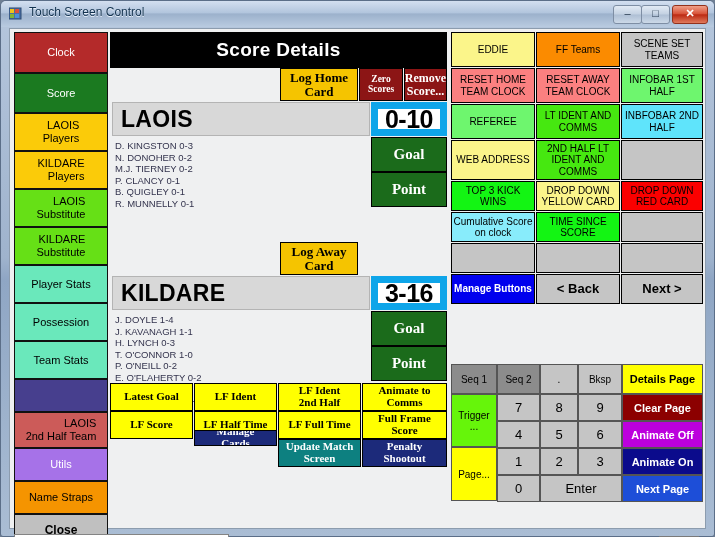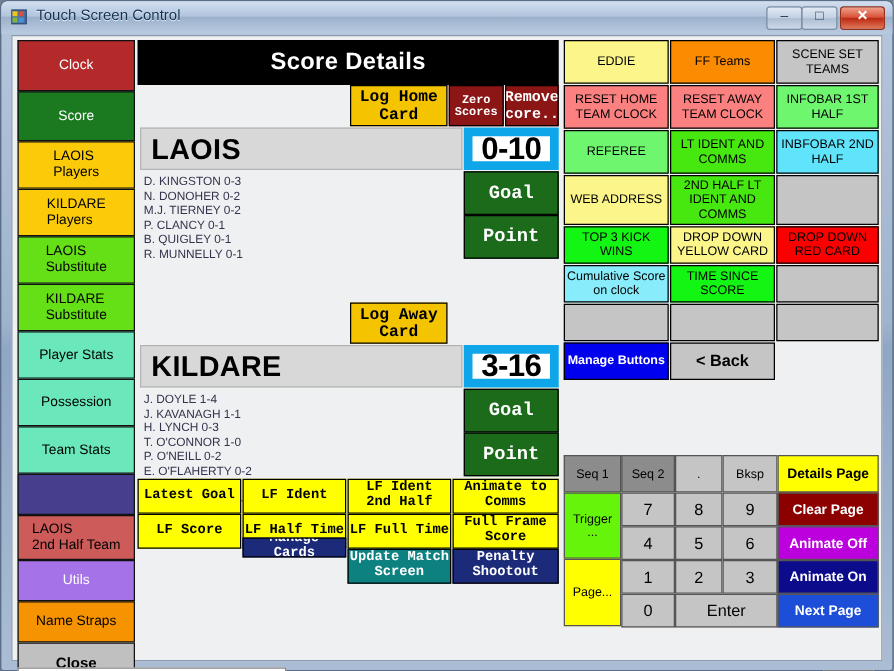--- a/index.html
+++ b/index.html
@@ -46,32 +46,32 @@
   #client{
     position:absolute;left:8px;top:27px;width:697px;height:501px;
     background:#eff0f1;border:1px solid #8c9cae;box-sizing:border-box;
   }
   
   .btn{
     position:absolute;box-sizing:border-box;
     border:1px solid #000;
     display:flex;align-items:center;justify-content:center;
     text-align:center;line-height:1.05;
-    font-family:Liberation Mono, monospace;
+    font-family:Liberation Serif, serif;
     overflow:hidden;
     cursor:pointer;
     white-space:pre-line;
   }
   
   #sidebar{position:absolute;left:4px;top:3px;width:94px;height:495px;}
   .side-btn{
     position:absolute;left:0;width:94px;
     border:1px solid #111;box-sizing:border-box;
     display:flex;align-items:center;justify-content:center;
-    text-align:left;font-size:11px;line-height:1.15;
+    text-align:right;font-size:11px;line-height:1.15;
     white-space:pre-line;cursor:pointer;
   }
   #status-bar{
     position:absolute;left:4px;top:505px;width:215px;height:20px;
     background:#fff;border:1px solid #848484;box-sizing:border-box;
     display:flex;align-items:center;
   }
   #corner-box{
     position:absolute;right:6px;top:507px;width:40px;height:17px;
     background:#fff;border:1px solid #7a7a7a;box-sizing:border-box;
@@ -261,20 +261,21 @@
         <div class="rb" style="left: 0px; width: 84px; top: 180px; height: 30px; background: rgb(136, 236, 251); color: rgb(0, 0, 0);">Cumulative Score
 on clock</div>
         <div class="rb" style="left: 85px; width: 84px; top: 180px; height: 30px; background: rgb(19, 245, 19); color: rgb(0, 0, 0);">TIME SINCE
 SCORE</div>
         <div class="rb" style="left: 170px; width: 82px; top: 180px; height: 30px; background: rgb(197, 197, 197); color: rgb(0, 0, 0);"></div>
         <div class="rb" style="left: 0px; width: 84px; top: 211px; height: 30px; background: rgb(197, 197, 197); color: rgb(0, 0, 0);"></div>
         <div class="rb" style="left: 85px; width: 84px; top: 211px; height: 30px; background: rgb(197, 197, 197); color: rgb(0, 0, 0);"></div>
         <div class="rb" style="left: 170px; width: 82px; top: 211px; height: 30px; background: rgb(197, 197, 197); color: rgb(0, 0, 0);"></div>
         <div class="rb" style="left: 0px; width: 84px; top: 242px; height: 30px; background: rgb(0, 0, 238); color: rgb(255, 255, 255); font-weight: bold; font-size: 10px;">Manage Buttons</div>
         <div class="rb" style="left: 85px; width: 84px; top: 242px; height: 30px; background: rgb(197, 197, 197); color: rgb(0, 0, 0); font-weight: bold; font-size: 13px;">&lt; Back</div>
+        <div class="rb" style="left: 170px; width: 82px; top: 242px; height: 30px; background: rgb(197, 197, 197); color: rgb(0, 0, 0); font-weight: bold; font-size: 13px;">Next &gt;</div>
       </div>
 
     <div id="keypad" style="position:absolute;left:441px;top:335px;width:252px;height:163px;">
         <div class="kp" style="left: 0px; top: 0px; width: 46px; height: 30px; background: rgb(140, 140, 140); color: rgb(0, 0, 0); font-size: 10px;">Seq 1</div>
         <div class="kp" style="left: 46px; top: 0px; width: 43px; height: 30px; background: rgb(140, 140, 140); color: rgb(0, 0, 0); font-size: 10px;">Seq 2</div>
         <div class="kp" style="left: 89px; top: 0px; width: 38px; height: 30px; background: rgb(197, 197, 197); color: rgb(0, 0, 0); font-size: 10px;">.</div>
         <div class="kp" style="left: 127px; top: 0px; width: 44px; height: 30px; background: rgb(197, 197, 197); color: rgb(0, 0, 0); font-size: 10px;">Bksp</div>
         <div class="kp" style="left: 0px; top: 30px; width: 46px; height: 53px; background: rgb(102, 245, 10); color: rgb(0, 0, 0); font-size: 10px;">Trigger
 ...</div>
         <div class="kp" style="left: 0px; top: 83px; width: 46px; height: 54px; background: rgb(255, 255, 0); color: rgb(0, 0, 0); font-size: 10px;">Page...</div>

